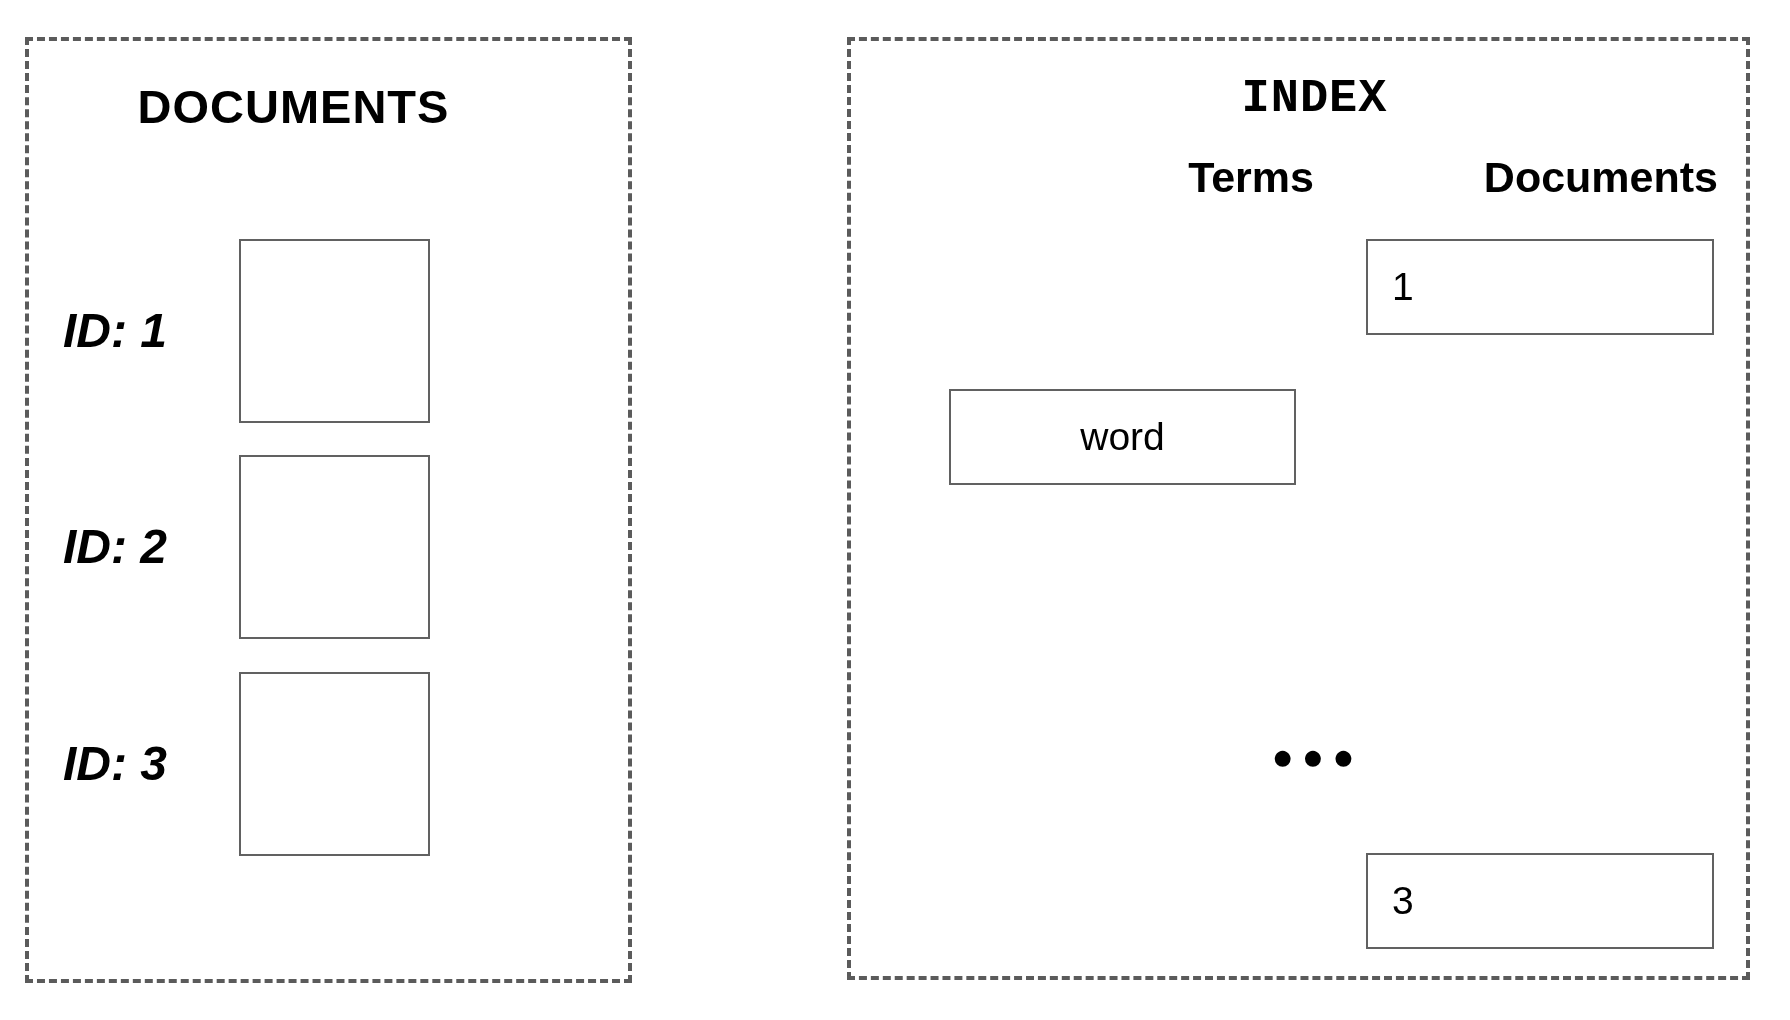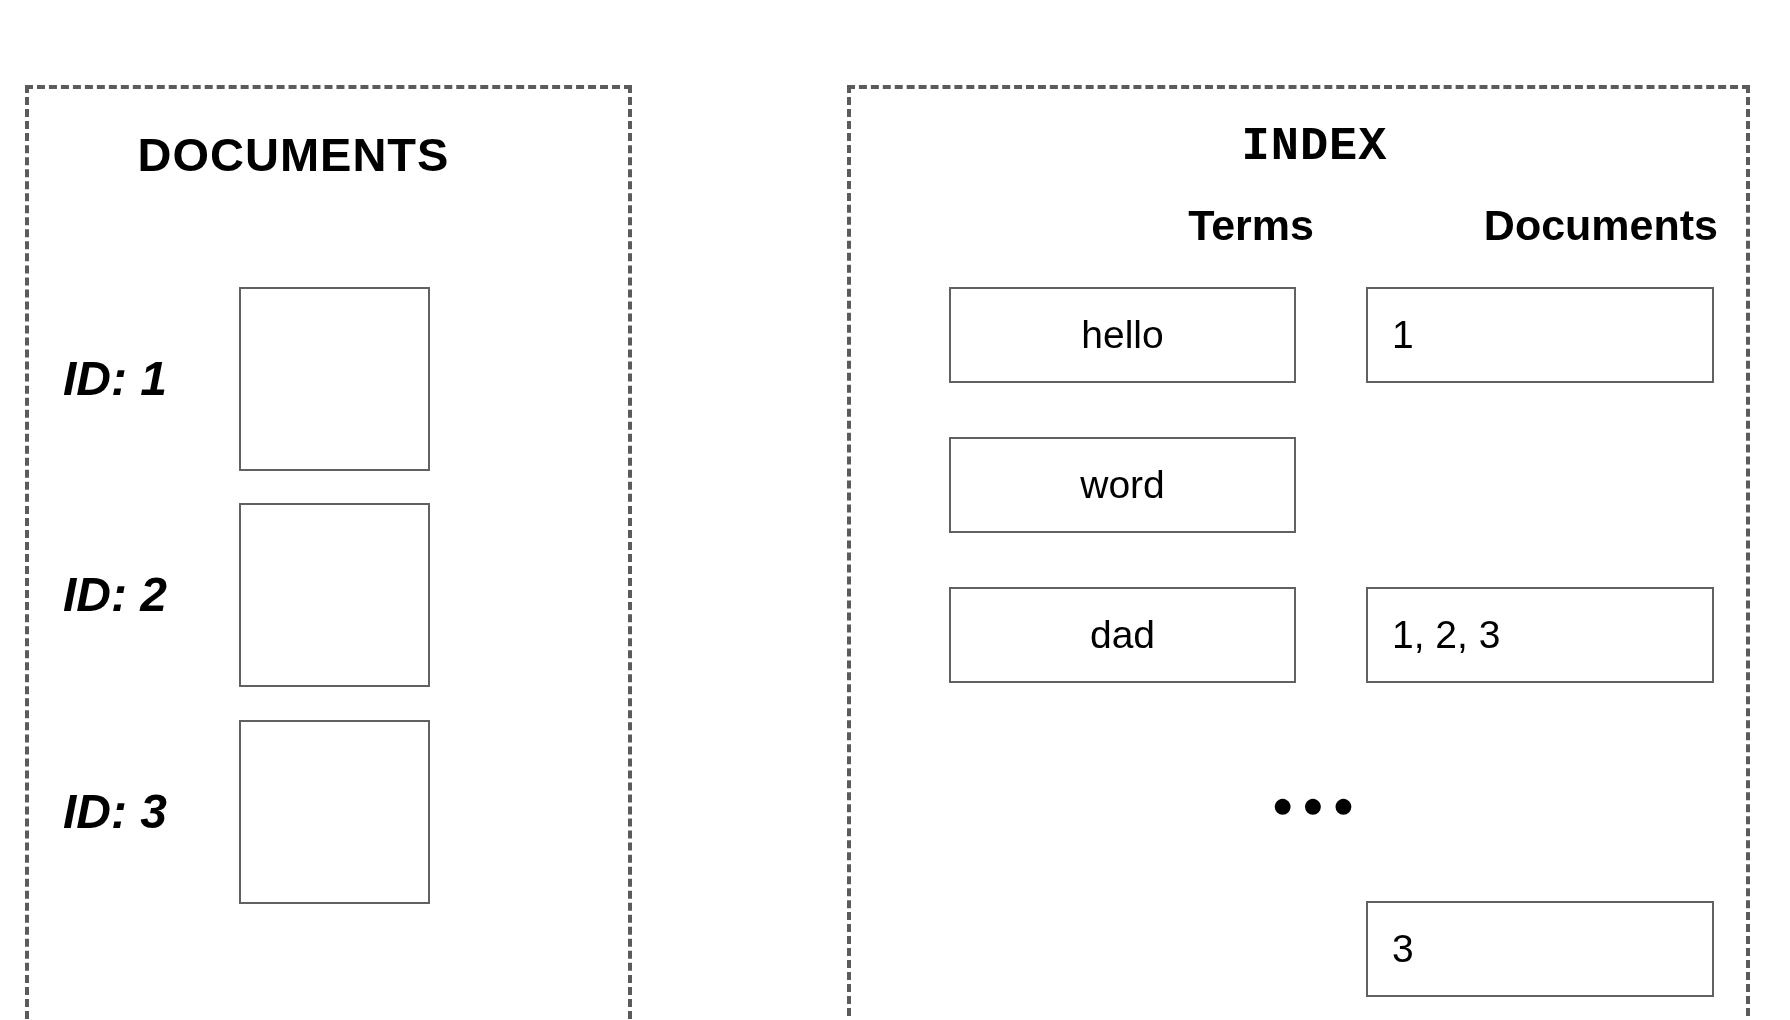--- a/index.html
+++ b/index.html
@@ -10,21 +10,20 @@
     height: 1020px;
     font-family: "Liberation Sans", sans-serif;
     color: #000000;
     overflow: hidden;
   }
   .stage {
     position: relative;
     width: 1790px;
     height: 891px;
     background: #ffffff;
-    margin-top: 48px;
   }
   .panel {
     position: absolute;
     border: 4px dashed #5b5b5b;
     background: #ffffff;
     box-sizing: border-box;
   }
   .panel-documents {
     left: 25px; top: 37px;
     width: 607px; height: 946px;
@@ -135,26 +134,23 @@
     <div class="doc-id-label l2">ID: 3</div>
     <div class="doc-square s2"></div>
   </div>
 
   <div class="panel panel-index">
     <div class="panel-title">INDEX</div>
 
     <div class="col-header terms">Terms</div>
     <div class="col-header documents">Documents</div>
 
-    <div class="term-box row-y0">hello</div>
     <div class="docids-box row-y0">1</div>
 
     <div class="term-box row-y1">word</div>
 
-    <div class="term-box row-y2">dad</div>
-    <div class="docids-box row-y2">1, 2, 3</div>
 
     <div class="ellipsis-dots">●●●</div>
 
     <div class="docids-box row-y3">3</div>
   </div>
 
 </div>
 
 </body></html>

